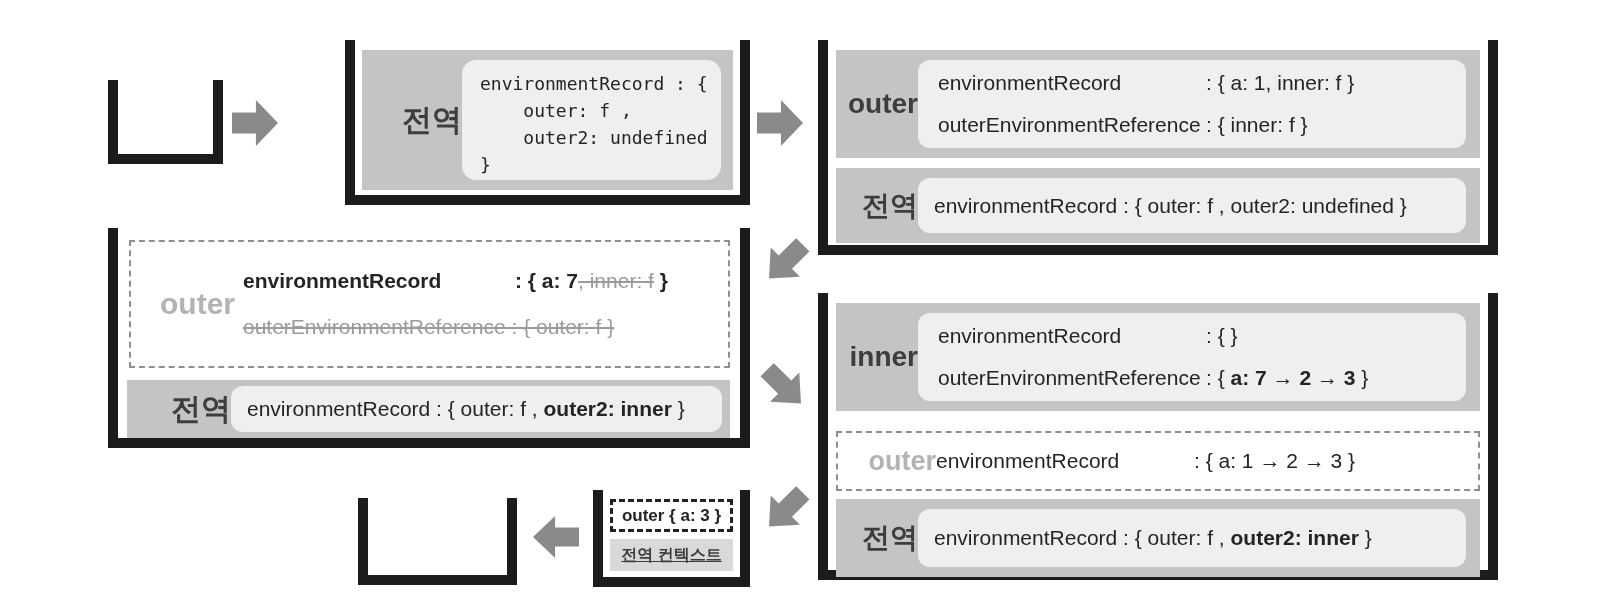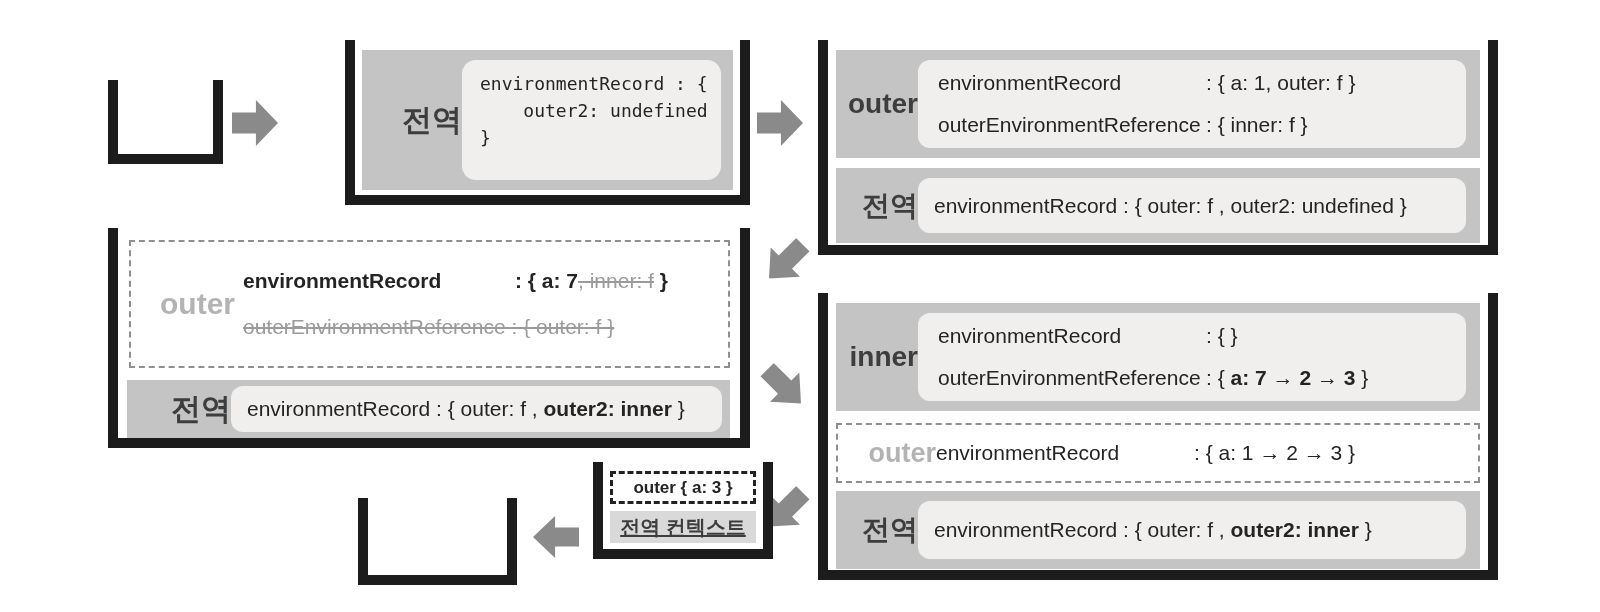--- a/index.html
+++ b/index.html
@@ -91,48 +91,48 @@
   #box-outer-popped .frame{margin-top:12px;height:58px;}
   #box-outer-popped .panel{
     flex:1;margin:6px 8px 6px 0;height:46px;display:flex;align-items:center;
     padding:0 16px;font-size:21px;white-space:pre;
   }
 
   #arrow4{left:760px;top:363px;width:48px;height:47px;}
 
   
   #box-inner{left:818px;top:293px;width:680px;height:287px;padding:10px 8px 0 8px;}
-  #box-inner .frame.f-inner{height:108px;margin-bottom:12px;}
+  #box-inner .frame.f-inner{height:108px;margin-bottom:20px;}
   #box-inner .flabel{width:82px;font-size:28px;}
   #box-inner .panel.multi{flex:1;margin:10px 14px 10px 0;padding:2px 0 2px 20px;}
   #box-inner .dashed{
     height:60px;margin-bottom:8px;border:2px dashed #8f8f8f;background:#ffffff;
     display:flex;align-items:center;padding-left:12px;font-size:21px;white-space:pre;
   }
   #box-inner .dashed .flabel{width:86px;font-size:27px;}
   #box-inner .dashed .rname{width:258px;flex:0 0 258px;display:inline-block;}
   #box-inner .frame.f-global{height:78px;}
   #box-inner .panel.single{
     flex:1;margin:10px 14px 10px 0;height:58px;display:flex;align-items:center;
     padding:0 16px;font-size:21px;white-space:pre;
   }
 
   #arrow5{left:762px;top:486px;width:48px;height:47px;}
 
   
-  #box-closure{left:593px;top:462px;width:180px;height:97px;padding:9px 7px 0 7px;}
+  #box-closure{left:593px;top:490px;width:157px;height:97px;padding:9px 7px 0 7px;}
   #box-closure .closure-box{
     height:33px;border:3px dashed #222222;background:#ffffff;
     display:flex;align-items:center;justify-content:center;
     font-size:17px;font-weight:bold;white-space:pre;
   }
   #box-closure .gctx-box{
     margin-top:7px;height:32px;background:#d9d9d9;color:var(--label);
     display:flex;align-items:center;justify-content:center;
-    font-size:20px;font-weight:bold;text-decoration:underline;white-space:pre;
+    font-size:16px;font-weight:bold;text-decoration:underline;white-space:pre;
   }
 
   #arrow6{left:533px;top:513px;width:46px;height:48px;}
 
   
   #stack-end{left:358px;top:498px;width:159px;height:87px;}
 </style>
 </head>
 <body>
 
@@ -140,35 +140,36 @@
 
   <div class="stack" id="stack-start"></div>
 
   <div class="arrow" id="arrow1"></div>
 
   <div class="stack" id="box-global">
     <div class="frame">
       <div class="flabel">전역</div>
       <div class="panel">
         <div class="codeline">environmentRecord : {</div>
+        <div class="codeline">    outer: f ,</div>
         <div class="codeline">    outer2: undefined</div>
         <div class="codeline">}</div>
       </div>
     </div>
   </div>
 
   <div class="arrow" id="arrow2"></div>
 
   <div class="stack" id="box-outer-global">
     <div class="frame f-outer">
       <div class="flabel">outer</div>
       <div class="panel multi rows">
         <div class="row">
           <span class="rname">environmentRecord</span>
-          <span>: { a: 1, outer: f }</span>
+          <span>: { a: 1, inner: f }</span>
         </div>
         <div class="row">
           <span class="rname">outerEnvironmentReference</span>
           <span>: { inner: f }</span>
         </div>
       </div>
     </div>
     <div class="frame f-global">
       <div class="flabel">전역</div>
       <div class="panel single">environmentRecord : { outer: f , outer2: undefined }</div>

